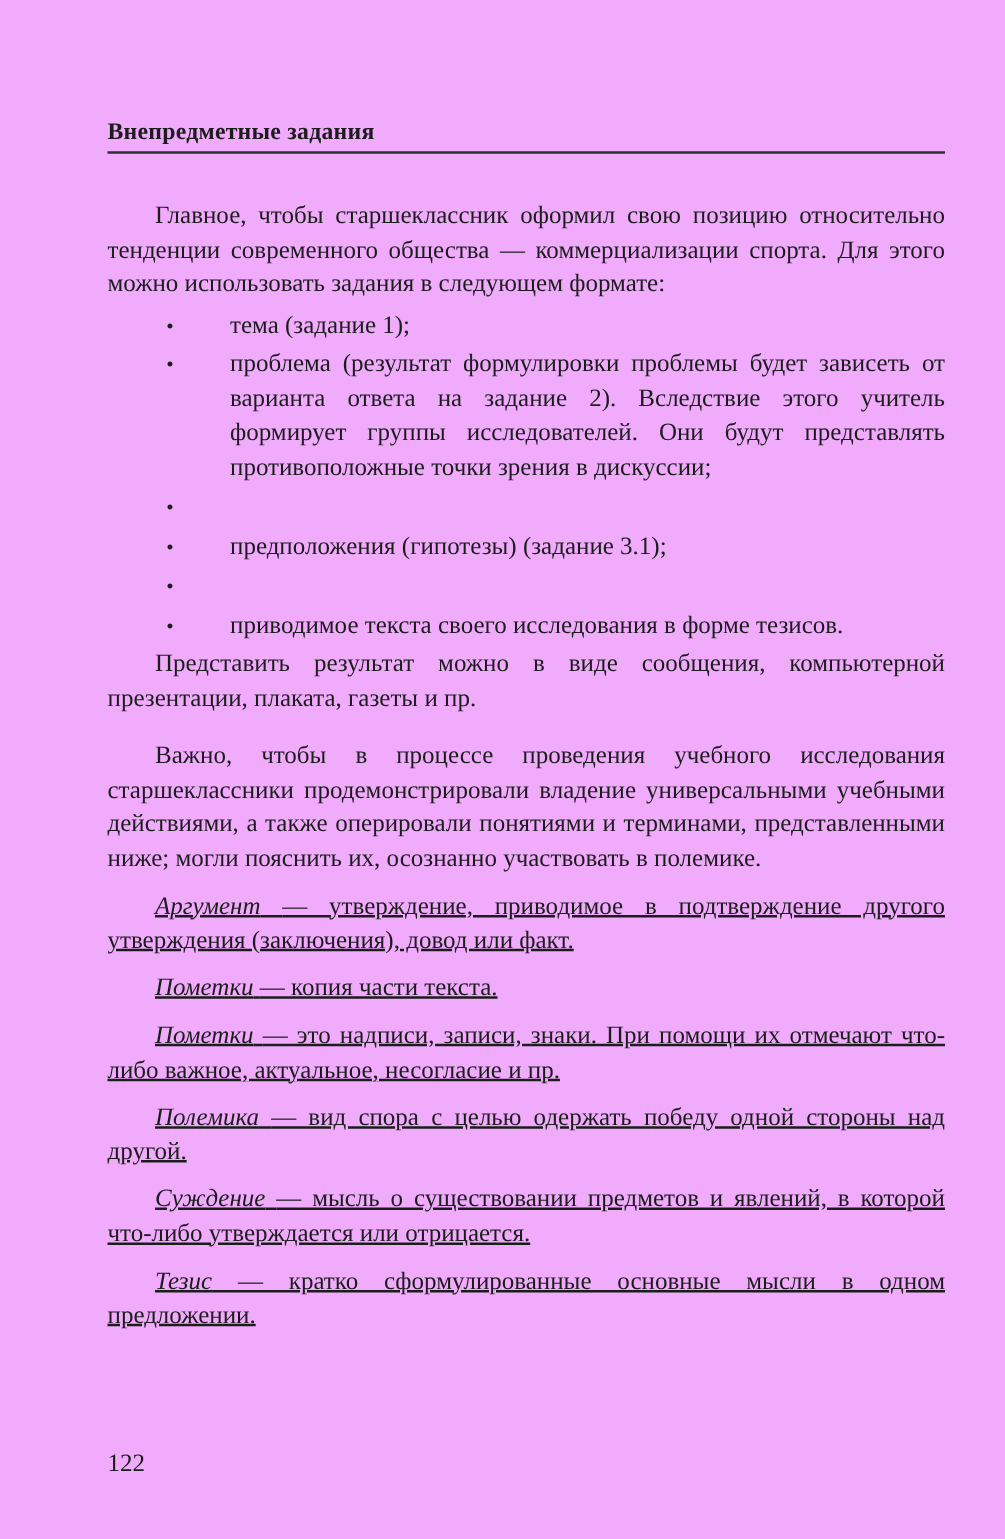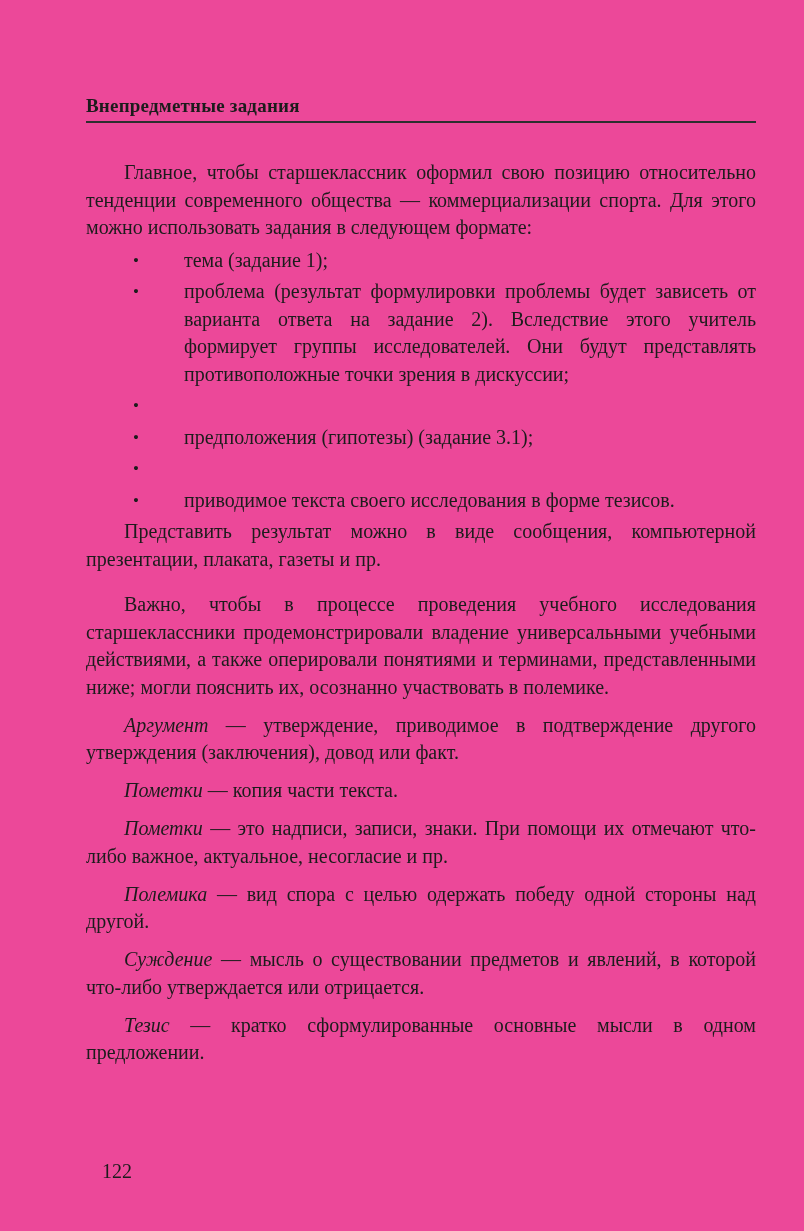--- a/index.html
+++ b/index.html
@@ -6,21 +6,21 @@
   html, body {
     margin: 0;
     padding: 0;
     background: #f4f4f2;
   }
   .page {
     position: relative;
     width: 804px;
     height: 1231px;
     margin: 0 auto;
-    background: #ec4899;
+    background: #f0abfc;
     box-sizing: border-box;
     padding: 95px 48px 0 86px;
     font-family: "Liberation Serif", "DejaVu Serif", serif;
     color: #1c1c1c;
     overflow: hidden;
   }
   .running-header {
     font-size: 19px;
     font-weight: bold;
     margin: 0;
@@ -65,27 +65,28 @@
   }
   .li-text {
     flex: 1;
     font-size: 20px;
     line-height: 27.5px;
     text-align: justify;
     margin-left: 20px;
   }
   .def {
     margin-top: 10.5px;
+    text-decoration: underline;
   }
   .def .term {
     font-style: italic;
   }
   .page-number {
     position: absolute;
-    left: 102px;
+    left: 86px;
     top: 1160px;
     font-size: 20px;
     color: #1c1c1c;
   }
 </style>
 </head>
 <body>
 
 <div class="page">
 

